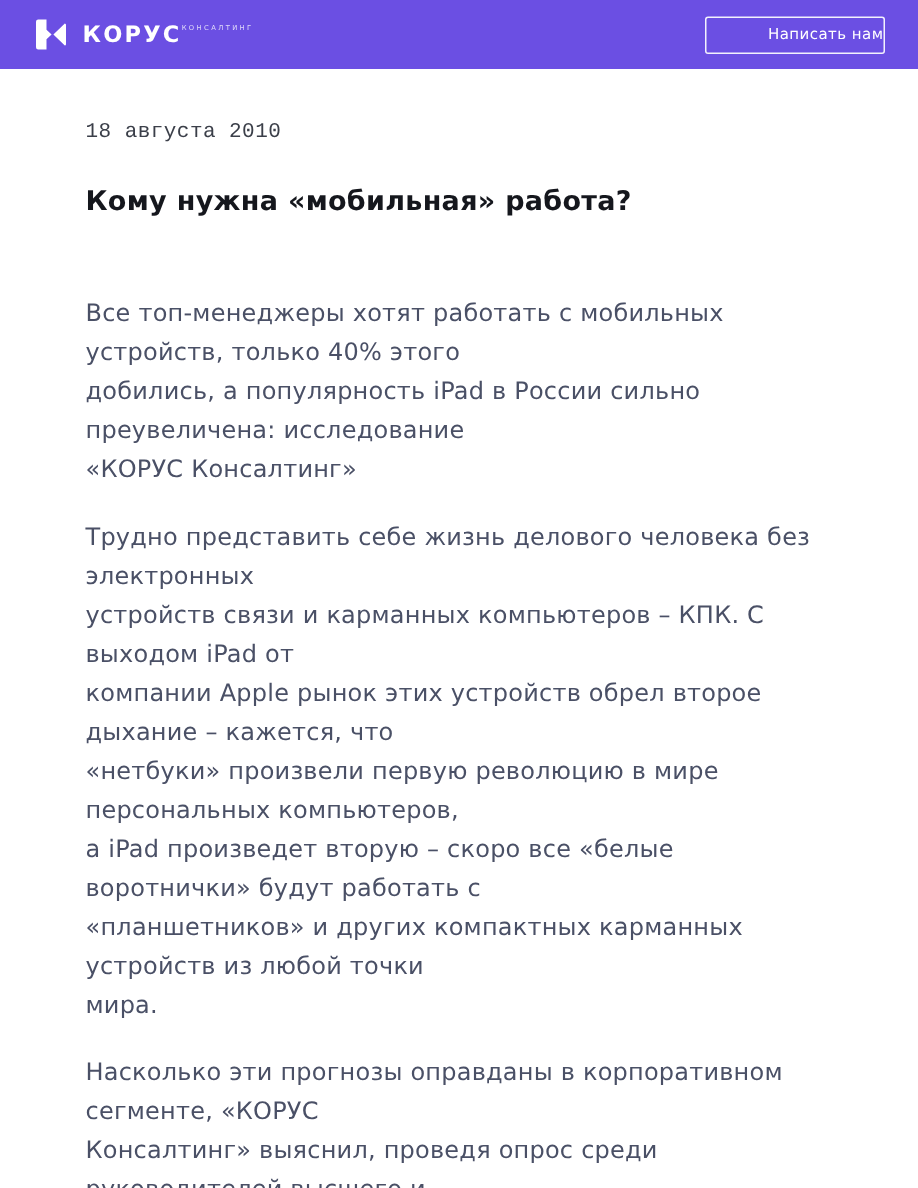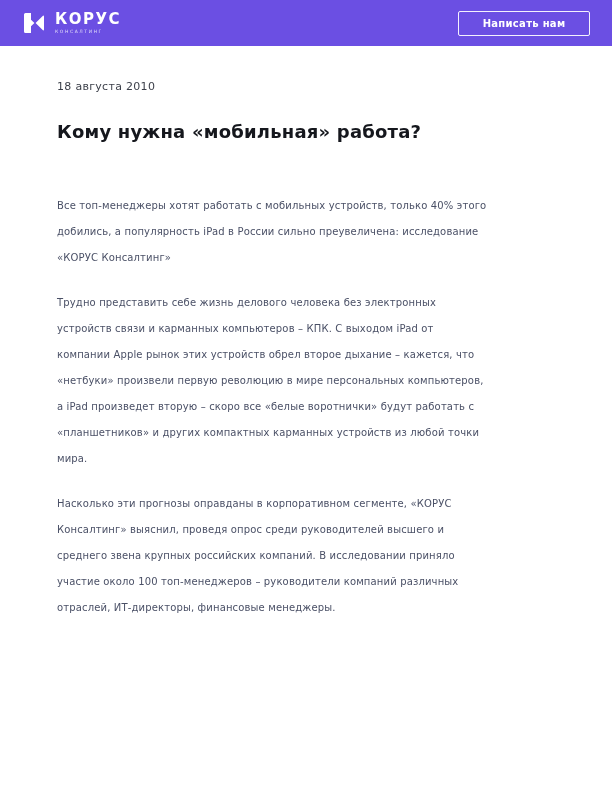--- a/index.html
+++ b/index.html
@@ -18,53 +18,53 @@
     height: 46px;
     flex-shrink: 0;
     background: #6b4fe3;
     display: flex;
     align-items: center;
     justify-content: space-between;
     padding: 0 22px;
   }
   .logo { display: flex; align-items: center; gap: 9px; cursor: pointer; }
   .logo-icon { width: 24px; height: 24px; display: block; }
-  .logo-words { display: flex; flex-direction: column; justify-content: center; }
+  .logo-words { display: flex; flex-direction: row; justify-content: center; }
   .logo-name {
     color: #ffffff; font-weight: bold; font-size: 15px;
     letter-spacing: 1.5px; line-height: 1;
   }
   .logo-sub {
     color: rgba(255,255,255,0.78); font-size: 4.5px;
     letter-spacing: 1.6px; margin-top: 2.5px; line-height: 1;
   }
   .btn-outline {
     background: transparent;
     border: 1px solid rgba(255,255,255,0.92);
     color: #ffffff;
     border-radius: 2px;
     font-family: "DejaVu Sans", "Liberation Sans", sans-serif;
     cursor: pointer;
   }
   .header-btn {
-    font-size: 10px; font-weight: 700; letter-spacing: 0.3px;
-    padding: 6px 0; width: 132px; text-align: center;
+    font-size: 10px; font-weight: 400; letter-spacing: 0.3px;
+    padding: 6px 0; width: 120px; text-align: right;
   }
 
   
   .article { flex: 1; padding: 34px 57px 0 57px; }
   .article-date {
-    font-size: 11px; color: #3b3f49; letter-spacing: 0.3px;
+    font-size: 14px; color: #3b3f49; letter-spacing: 0.3px; font-family: Liberation Mono, monospace;
   }
   .article-title {
     font-size: 18px; font-weight: bold; color: #15171d;
     letter-spacing: 0.2px; margin: 27px 0 50px 0; line-height: 1.3;
   }
   .article p {
-    font-size: 10px; line-height: 26px; color: #4a5066;
+    font-size: 16px; line-height: 26px; color: #4a5066;
     letter-spacing: 0.15px; white-space: pre-line;
     margin: 0 0 19px 0;
   }
 </style>
 </head>
 <body>
 
 <header class="site-header">
   <div class="logo">
     <span>

